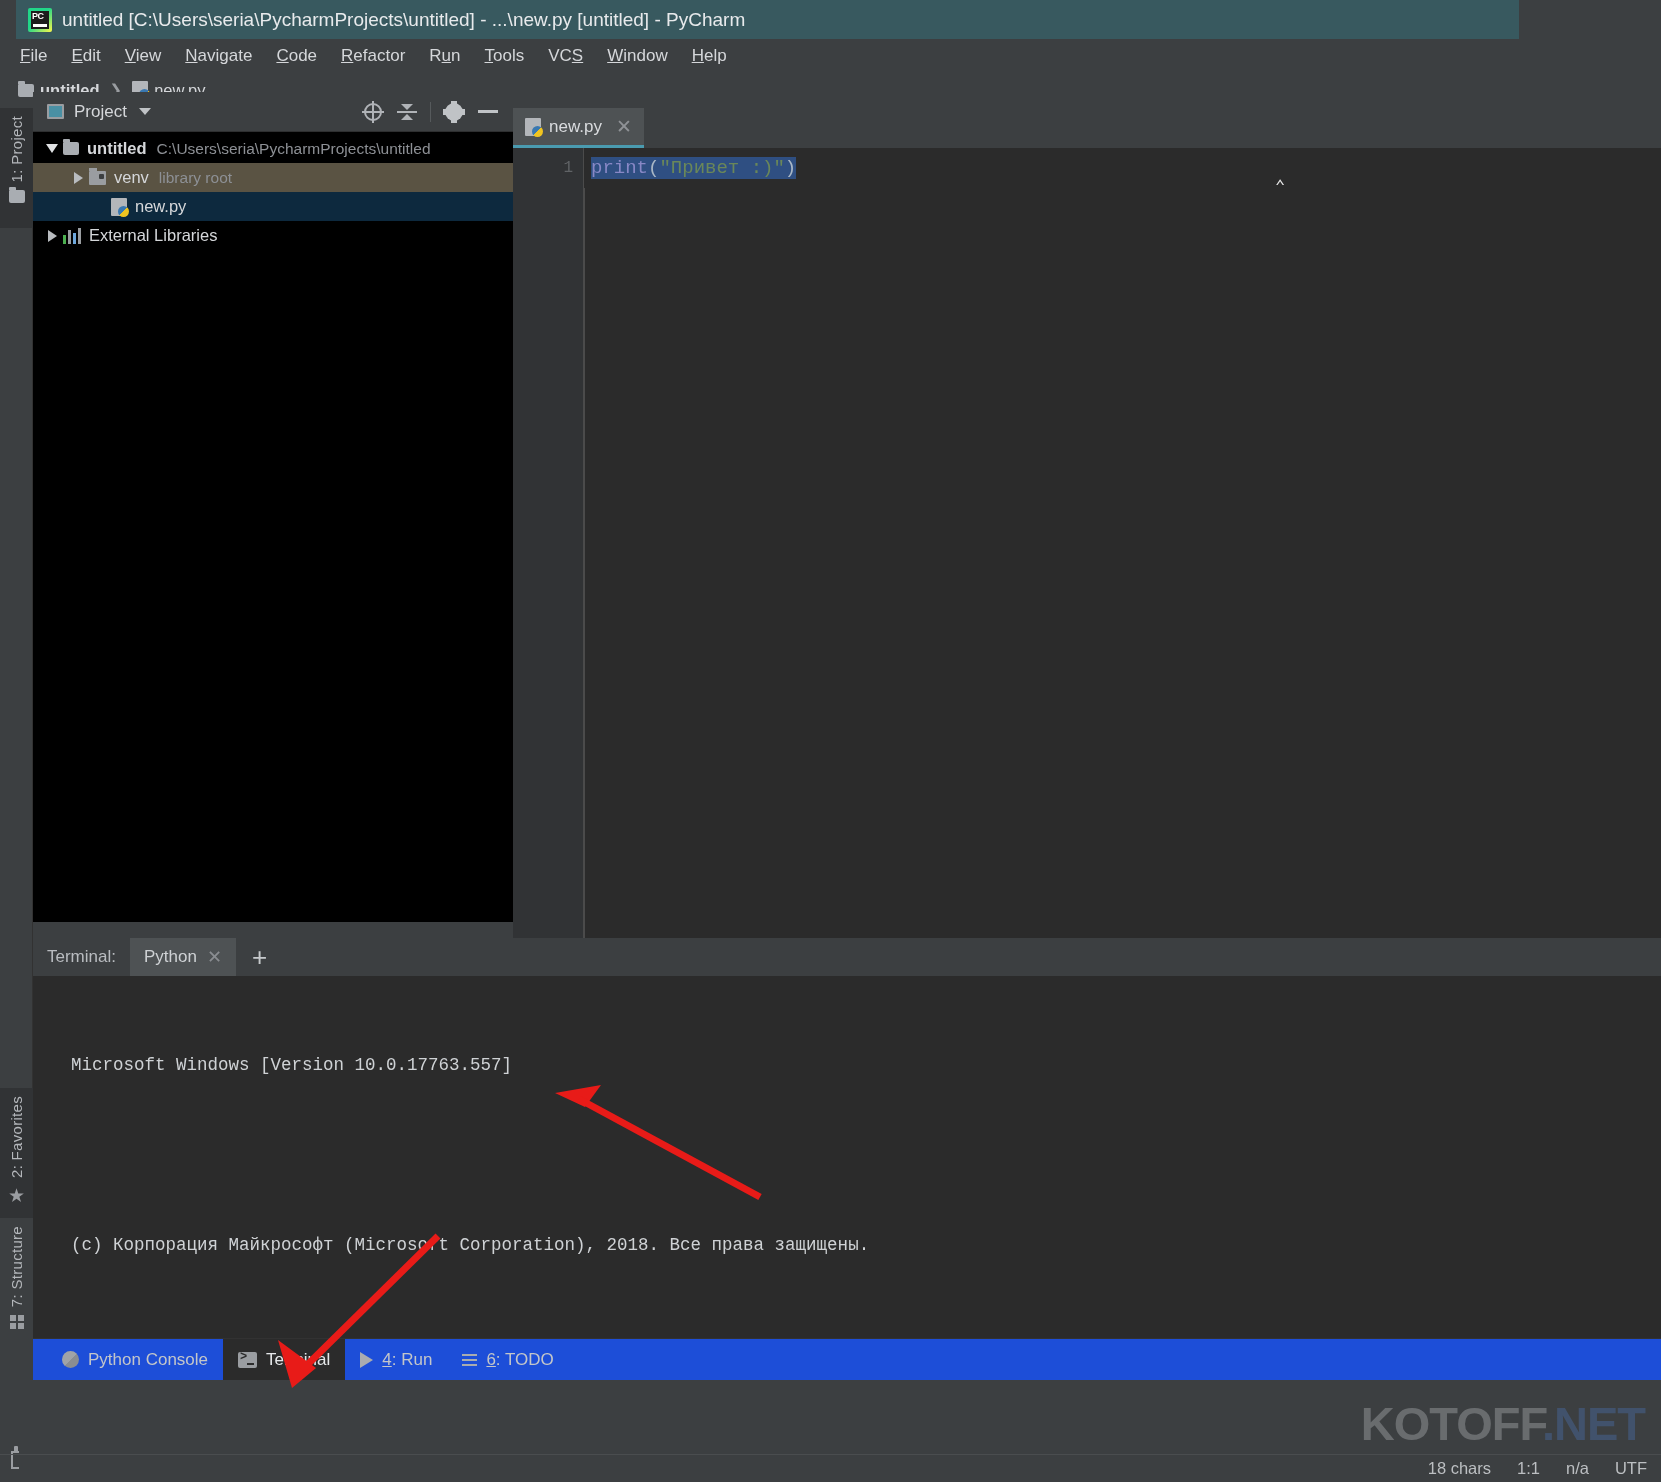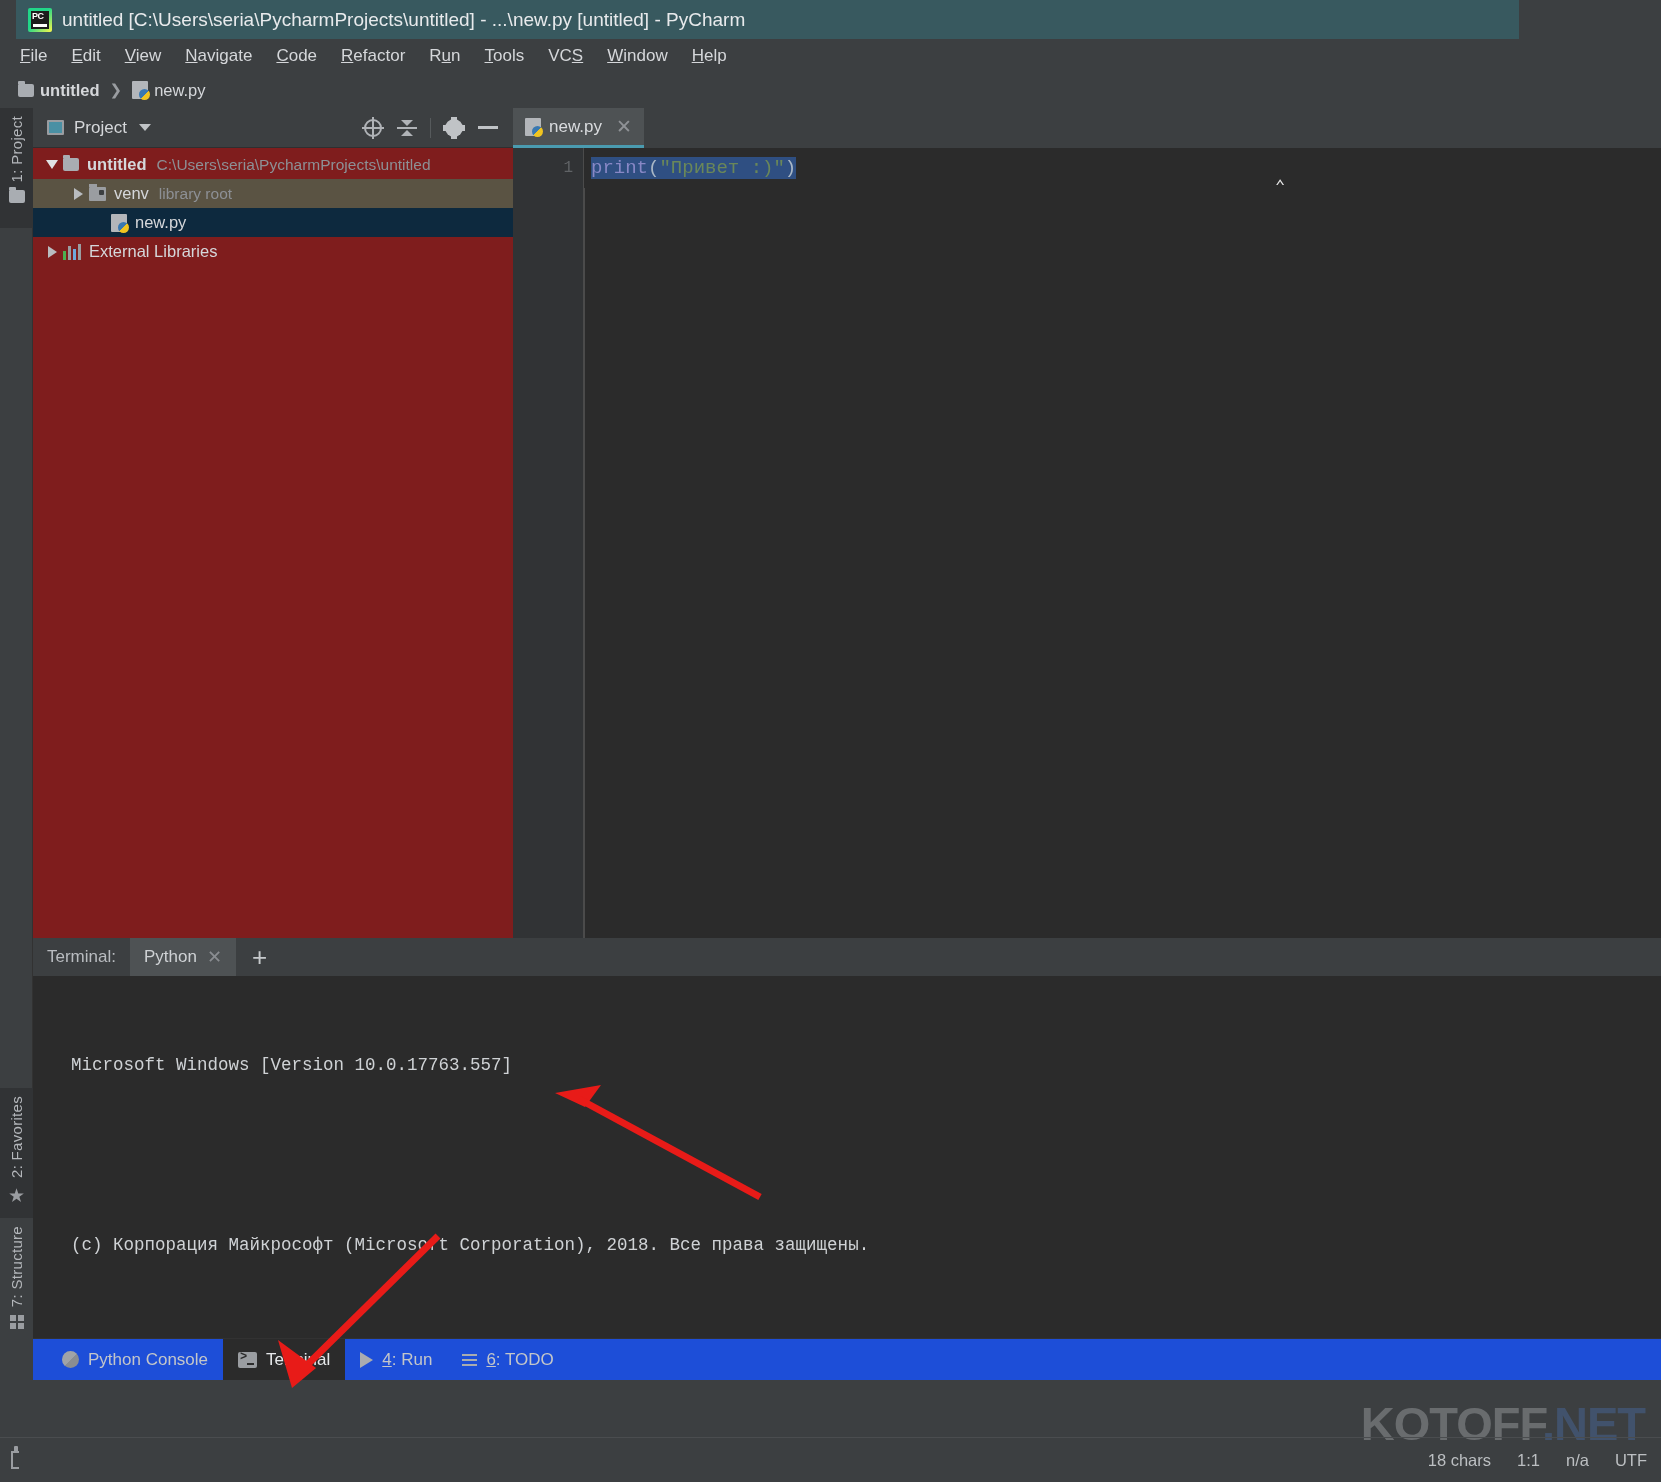--- a/index.html
+++ b/index.html
@@ -93,22 +93,22 @@
   #vtab-project { top: 0; height: 120px; justify-content: flex-start; }
   #vtab-favorites { top: 980px; height: 130px; }
   #vtab-structure { top: 1110px; height: 130px; background: #3c3f41; }
   .vicon { margin-top: 8px; }
   .star-icon { color: #9a9da1; font-size: 19px; line-height: 1; }
   .grid-icon { display: grid; grid-template-columns: 6px 6px; grid-gap: 2px; }
   .grid-icon i { display: block; width: 6px; height: 6px; background: #9a9da1; }
 
   
   #projectpanel {
-    position: absolute; left: 33px; top: 108px; width: 480px; height: 830px;
-    background: #7f1d1d;
+    position: absolute; left: 33px; top: 92px; width: 480px; height: 830px;
+    background: #000000;
   }
   #project-header {
     height: 40px; display: flex; align-items: center;
     padding: 0 8px 0 14px; background: #3c3f41;
     border-bottom: 1px solid #2e2f30;
   }
   #project-header .ptitle { font-size: 17px; color: #d5d7da; margin-left: 10px; }
   .ico-window {
     width: 17px; height: 15px; border: 2px solid #9a9da1; border-radius: 1px;
     background: #4a90a4; flex: 0 0 auto;
@@ -291,21 +291,21 @@
   }
   .ico-todo { display: flex; flex-direction: column; gap: 3px; }
   .ico-todo i { display: block; width: 15px; height: 2px; background: #a9acb0; }
 
   
   #statusbar {
     position: absolute; left: 0; top: 1380px; width: 1661px; height: 102px;
     background: #3c3f41;
   }
   #statusline {
-    position: absolute; left: 0; bottom: 0; width: 1661px; height: 45px;
+    position: absolute; left: 0; bottom: 0; width: 1661px; height: 28px;
     border-top: 1px solid #4a4d4f;
     display: flex; align-items: center; justify-content: flex-end;
     padding-right: 14px; gap: 26px;
     font-size: 16.5px; color: #bcbfc2;
   }
   #statuswidget-left {
     position: absolute; left: 14px; bottom: 10px;
     width: 24px; height: 24px;
   }
   .ico-panes {

